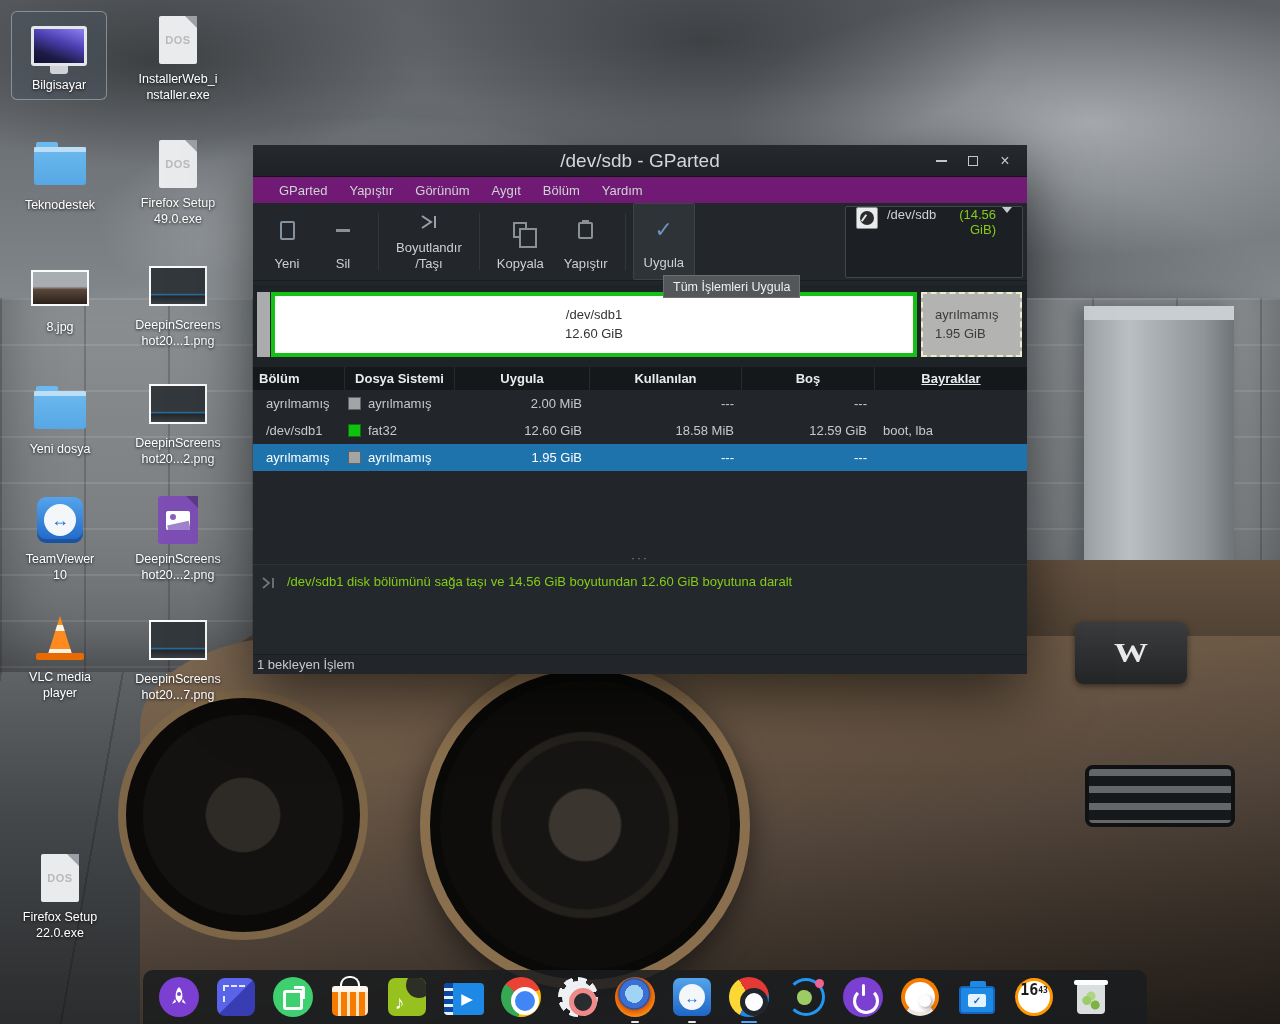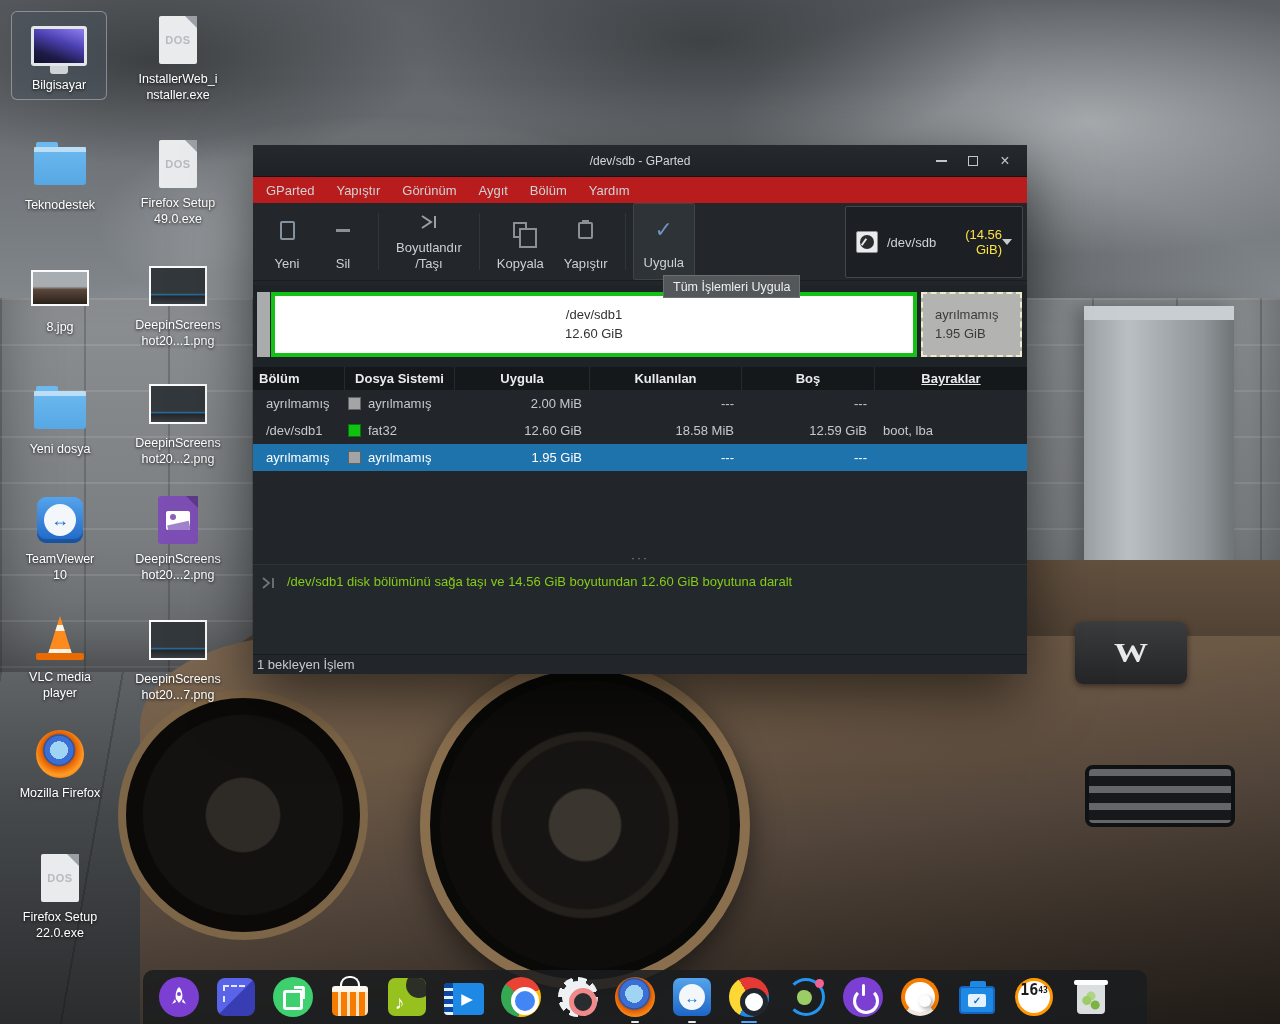--- a/index.html
+++ b/index.html
@@ -74,48 +74,48 @@
   .ic-vlc { position:relative; width:48px; height:48px; }
   .ic-vlc .cone { position:absolute; left:4px; top:2px; width:40px; height:38px; clip-path:polygon(50% 0,80% 100%,20% 100%); background:repeating-linear-gradient(180deg,#ff8a1e 0 9px,#fdf3e7 9px 15px,#ff8a1e 15px 24px); }
   .ic-vlc .base { position:absolute; left:0; bottom:2px; width:48px; height:7px; background:#e86a00; border-radius:2px; }
   .ic-ff { width:48px; height:48px; border-radius:50%;
     background: radial-gradient(circle at 48% 42%, #9fd4f5 0 9px, #3b6fd4 9px 14px, #25509e 15px, #e66000 17px, #ff9d26 25px, #d94e00 100%); }
 
   
   #win { position:absolute; left:253px; top:145px; width:774px; height:529px; background:#22262a; z-index:5;
     box-shadow:0 20px 60px rgba(0,0,0,.6); color:#d2d5d7; font-size:13px; }
   #titlebar { position:relative; height:32px; background:linear-gradient(180deg,#262a2e,#1e2226); border-bottom:1px solid #121417; display:flex; align-items:center; justify-content:center; }
-  #titlebar .title { color:#d4d7d9; font-size:12px; }
+  #titlebar .title { color:#d4d7d9; font-size:19px; }
   #wctrls { position:absolute; right:6px; top:0; height:32px; display:flex; align-items:center; }
   #wctrls .wc { width:32px; height:32px; display:flex; align-items:center; justify-content:center; color:#c3c6c8; cursor:default; }
   .glyph-min { width:11px; height:2px; background:#c3c6c8; }
   .glyph-max { width:10px; height:10px; border:1.5px solid #c3c6c8; }
   .glyph-close { font-size:16px; line-height:1; }
-  #menubar { height:26px; display:flex; align-items:center; padding-left:2px; background:#b91c1c; }
+  #menubar { height:26px; display:flex; align-items:center; padding-left:15px; background:#701a75; }
   #menubar .mi { padding:3px 11px; color:#cfd2d4; }
   #toolbar { position:relative; height:78px; background:#23272b; display:flex; align-items:stretch; padding-left:6px; border-bottom:1px solid #1a1d20; }
   .tbtn { display:flex; flex-direction:column; align-items:center; justify-content:flex-end; padding:6px 10px 8px; min-width:56px; color:#ccd0d3; }
   .tbtn .tlabel { line-height:1.25; text-align:center; }
   .tbtn .ticon { flex:1; display:flex; align-items:center; justify-content:center; margin-bottom:4px; }
   .tsep { width:1px; background:#31363b; margin:10px 7px; }
   .tbtn.active { background:#2e3337; border:1px solid #3e4348; border-radius:2px; }
   .ti-new { width:15px; height:19px; border:2px solid #84919f; border-radius:2px; }
   .ti-del { width:14px; height:3px; background:#8b9095; }
   .ti-copy { position:relative; width:14px; height:16px; border:2px solid #8b9095; background:#23272b; }
   .ti-copy::before { content:""; position:absolute; left:4px; top:4px; width:14px; height:16px; border:2px solid #8b9095; background:#23272b; }
   .ti-paste { position:relative; width:15px; height:17px; border:2px solid #8b9095; border-radius:2px; }
   .ti-paste::before { content:""; position:absolute; left:2px; top:-4px; width:7px; height:4px; background:#8b9095; }
   .ti-check { font-size:22px; color:#6f93c0; line-height:1; }
   
-  #devbox { position:absolute; right:4px; top:3px; width:178px; height:72px; background:#1c2024; border:1px solid #43474b; border-radius:2px; display:flex; align-items:center; padding:0 10px; }
+  #devbox { position:absolute; right:4px; top:3px; width:178px; height:72px; background:#1c2024; border:1px solid #43474b; border-radius:2px; display:flex; align-items:flex-start; padding:0 10px; }
   #devbox .drv { width:22px; height:22px; background:#e9ebec; border:1px solid #8d9194; border-radius:2px; margin-right:9px; position:relative; }
   #devbox .drv::before { content:""; position:absolute; left:3px; top:3px; width:14px; height:14px; border-radius:50%; background:#2a2c2e; }
   #devbox .drv::after { content:""; position:absolute; left:6px; top:6px; width:2px; height:8px; background:#e9ebec; transform:rotate(35deg); }
   #devbox .dtxt { color:#cfd3d5; margin-right:6px; }
-  #devbox .dsize { color:#fde047; flex:1; text-align:right; }
+  #devbox .dsize { color:#84cc16; flex:1; text-align:right; margin-right:6px; }
   .caret-down { width:0; height:0; border-left:5px solid transparent; border-right:5px solid transparent; border-top:6px solid #c8cbcd; }
   
   #tooltip { position:absolute; left:410px; top:130px; height:23px; padding:0 9px; background:#53575a; border:1px solid #6b6f72; color:#edeeef; font-size:12.5px; display:flex; align-items:center; z-index:9; white-space:nowrap; }
   
   #bararea { position:absolute; left:0; top:140px; width:774px; height:82px; background:#1e2327; }
   #sliver { position:absolute; left:4px; top:7px; width:13px; height:65px; background:#a9abad; }
   #part-main { position:absolute; left:18px; top:7px; width:646px; height:65px; background:#ffffff; border:4px solid #15c115; color:#333; display:flex; flex-direction:column; align-items:center; justify-content:center; line-height:1.45; }
   #part-un { position:absolute; left:668px; top:7px; width:101px; height:65px; background:#b3b4b2; border:2px dashed #efedc8; color:#3a3a3a; display:flex; flex-direction:column; align-items:flex-start; justify-content:center; padding-left:12px; line-height:1.45; }
   
   #thead { position:absolute; left:0; top:222px; width:774px; height:23px; background:#15181b; display:grid; grid-template-columns:92px 110px 135px 152px 133px 152px; align-items:center; font-weight:bold; color:#e9ebec; }
@@ -291,26 +291,20 @@
     <div class="lbl"><span>VLC media</span><br><span>player</span></div>
   </div>
   <div class="dicon" style="left:130px; top:614px;">
     <div class="icwrap">
         <div class="ic-shot">
           <div class="in"></div>
         </div>
       </div>
     <div class="lbl"><span>DeepinScreens</span><br><span>hot20...7.png</span></div>
   </div>
-  <div class="dicon" style="left:12px; top:728px;">
-    <div class="icwrap">
-        <div class="ic-ff"></div>
-      </div>
-    <div class="lbl">Mozilla Firefox</div>
-  </div>
   <div class="dicon" style="left:12px; top:852px;">
     <div class="icwrap">
         <div class="ic-dos">
           <span class="dos">DOS</span>
         </div>
       </div>
     <div class="lbl"><span>Firefox Setup</span><br><span>22.0.exe</span></div>
   </div>
 
   <div id="win">

